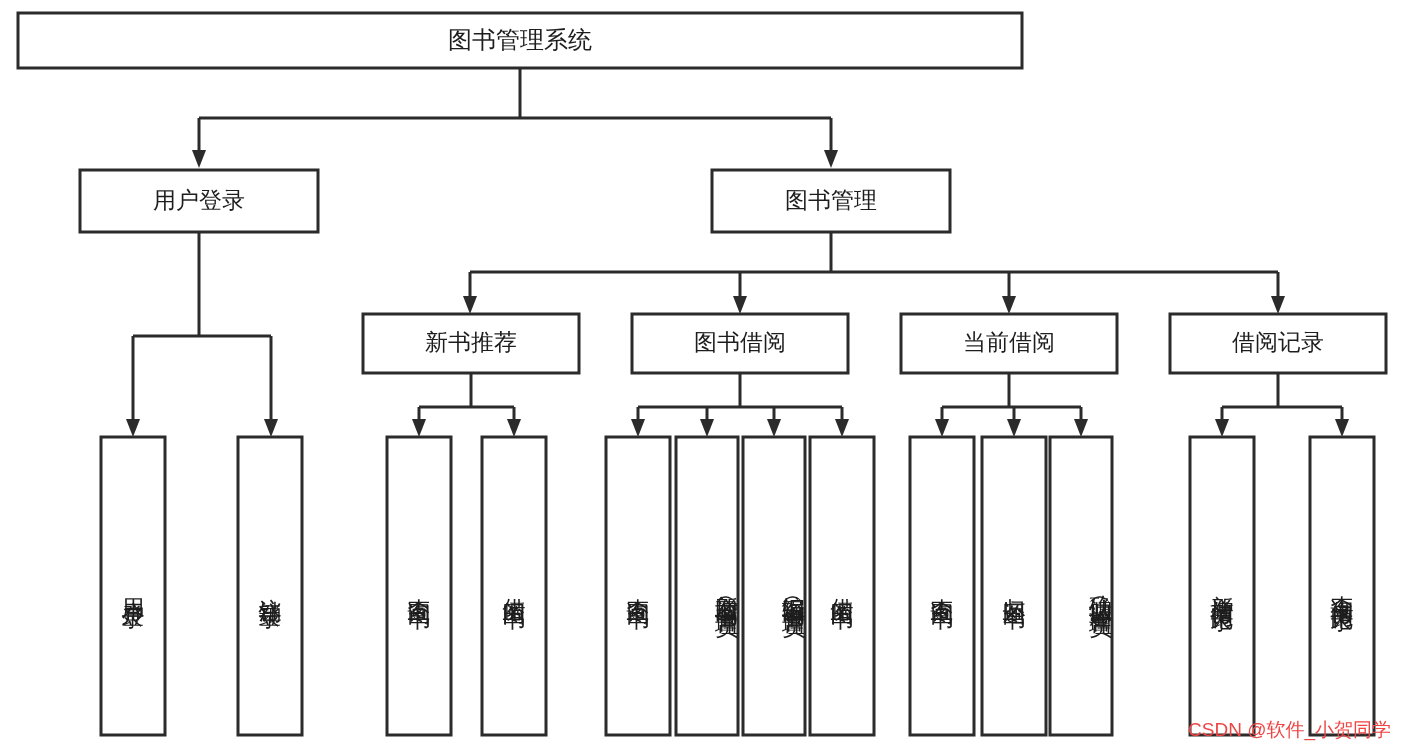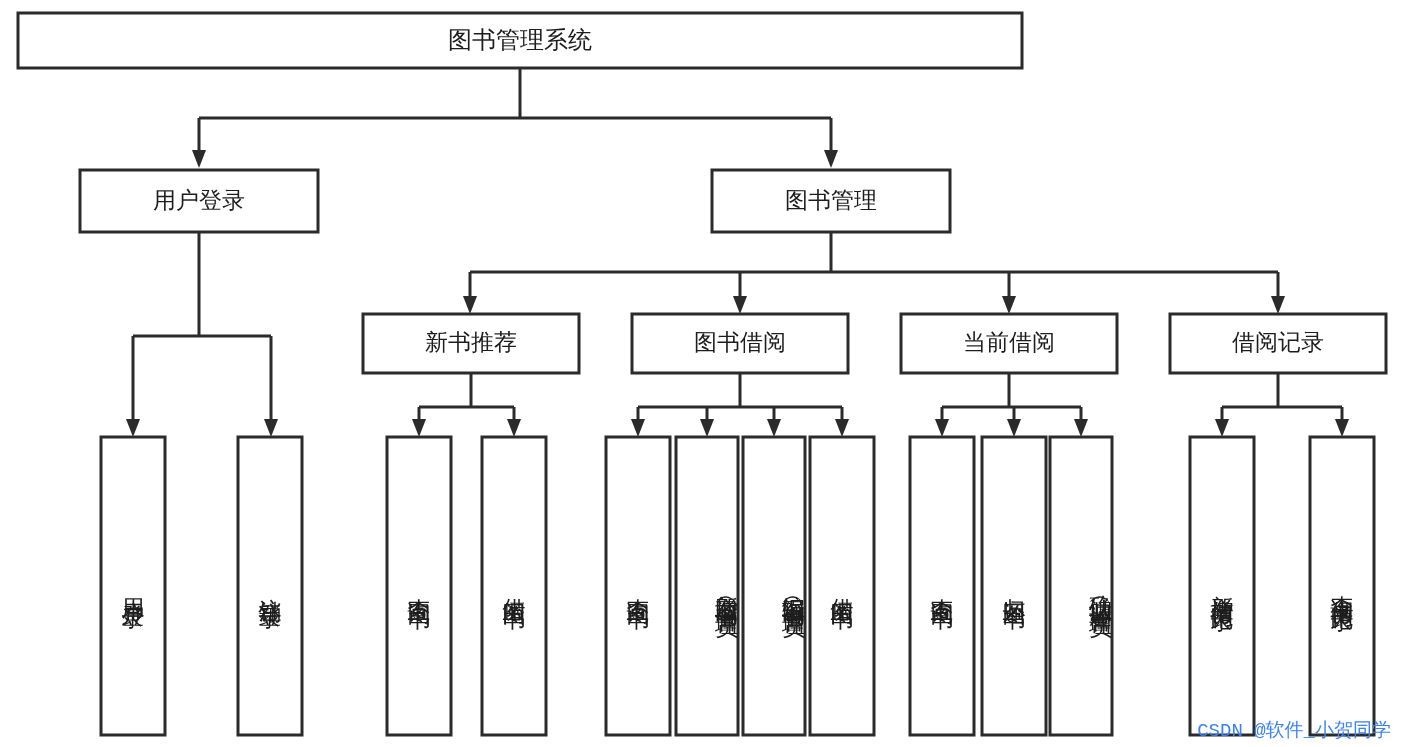--- a/index.html
+++ b/index.html
@@ -63,23 +63,23 @@
     display: flex;
     align-items: center;
     justify-content: center;
     white-space: nowrap;
     pointer-events: none;
   }
   .watermark {
     position: absolute;
     right: 14px;
     bottom: 4px;
-    font-family: Liberation Mono, monospace;
+    font-family: Liberation Sans, sans-serif;
     font-size: 19px;
-    color: #3b82f6;
+    color: #ef4444;
     white-space: nowrap;
   }
 </style>
 </head>
 <body>
 
 <div id="diagram-root">
 
   <svg class="diagram" viewBox="0 0 1405 747">
     <defs>

